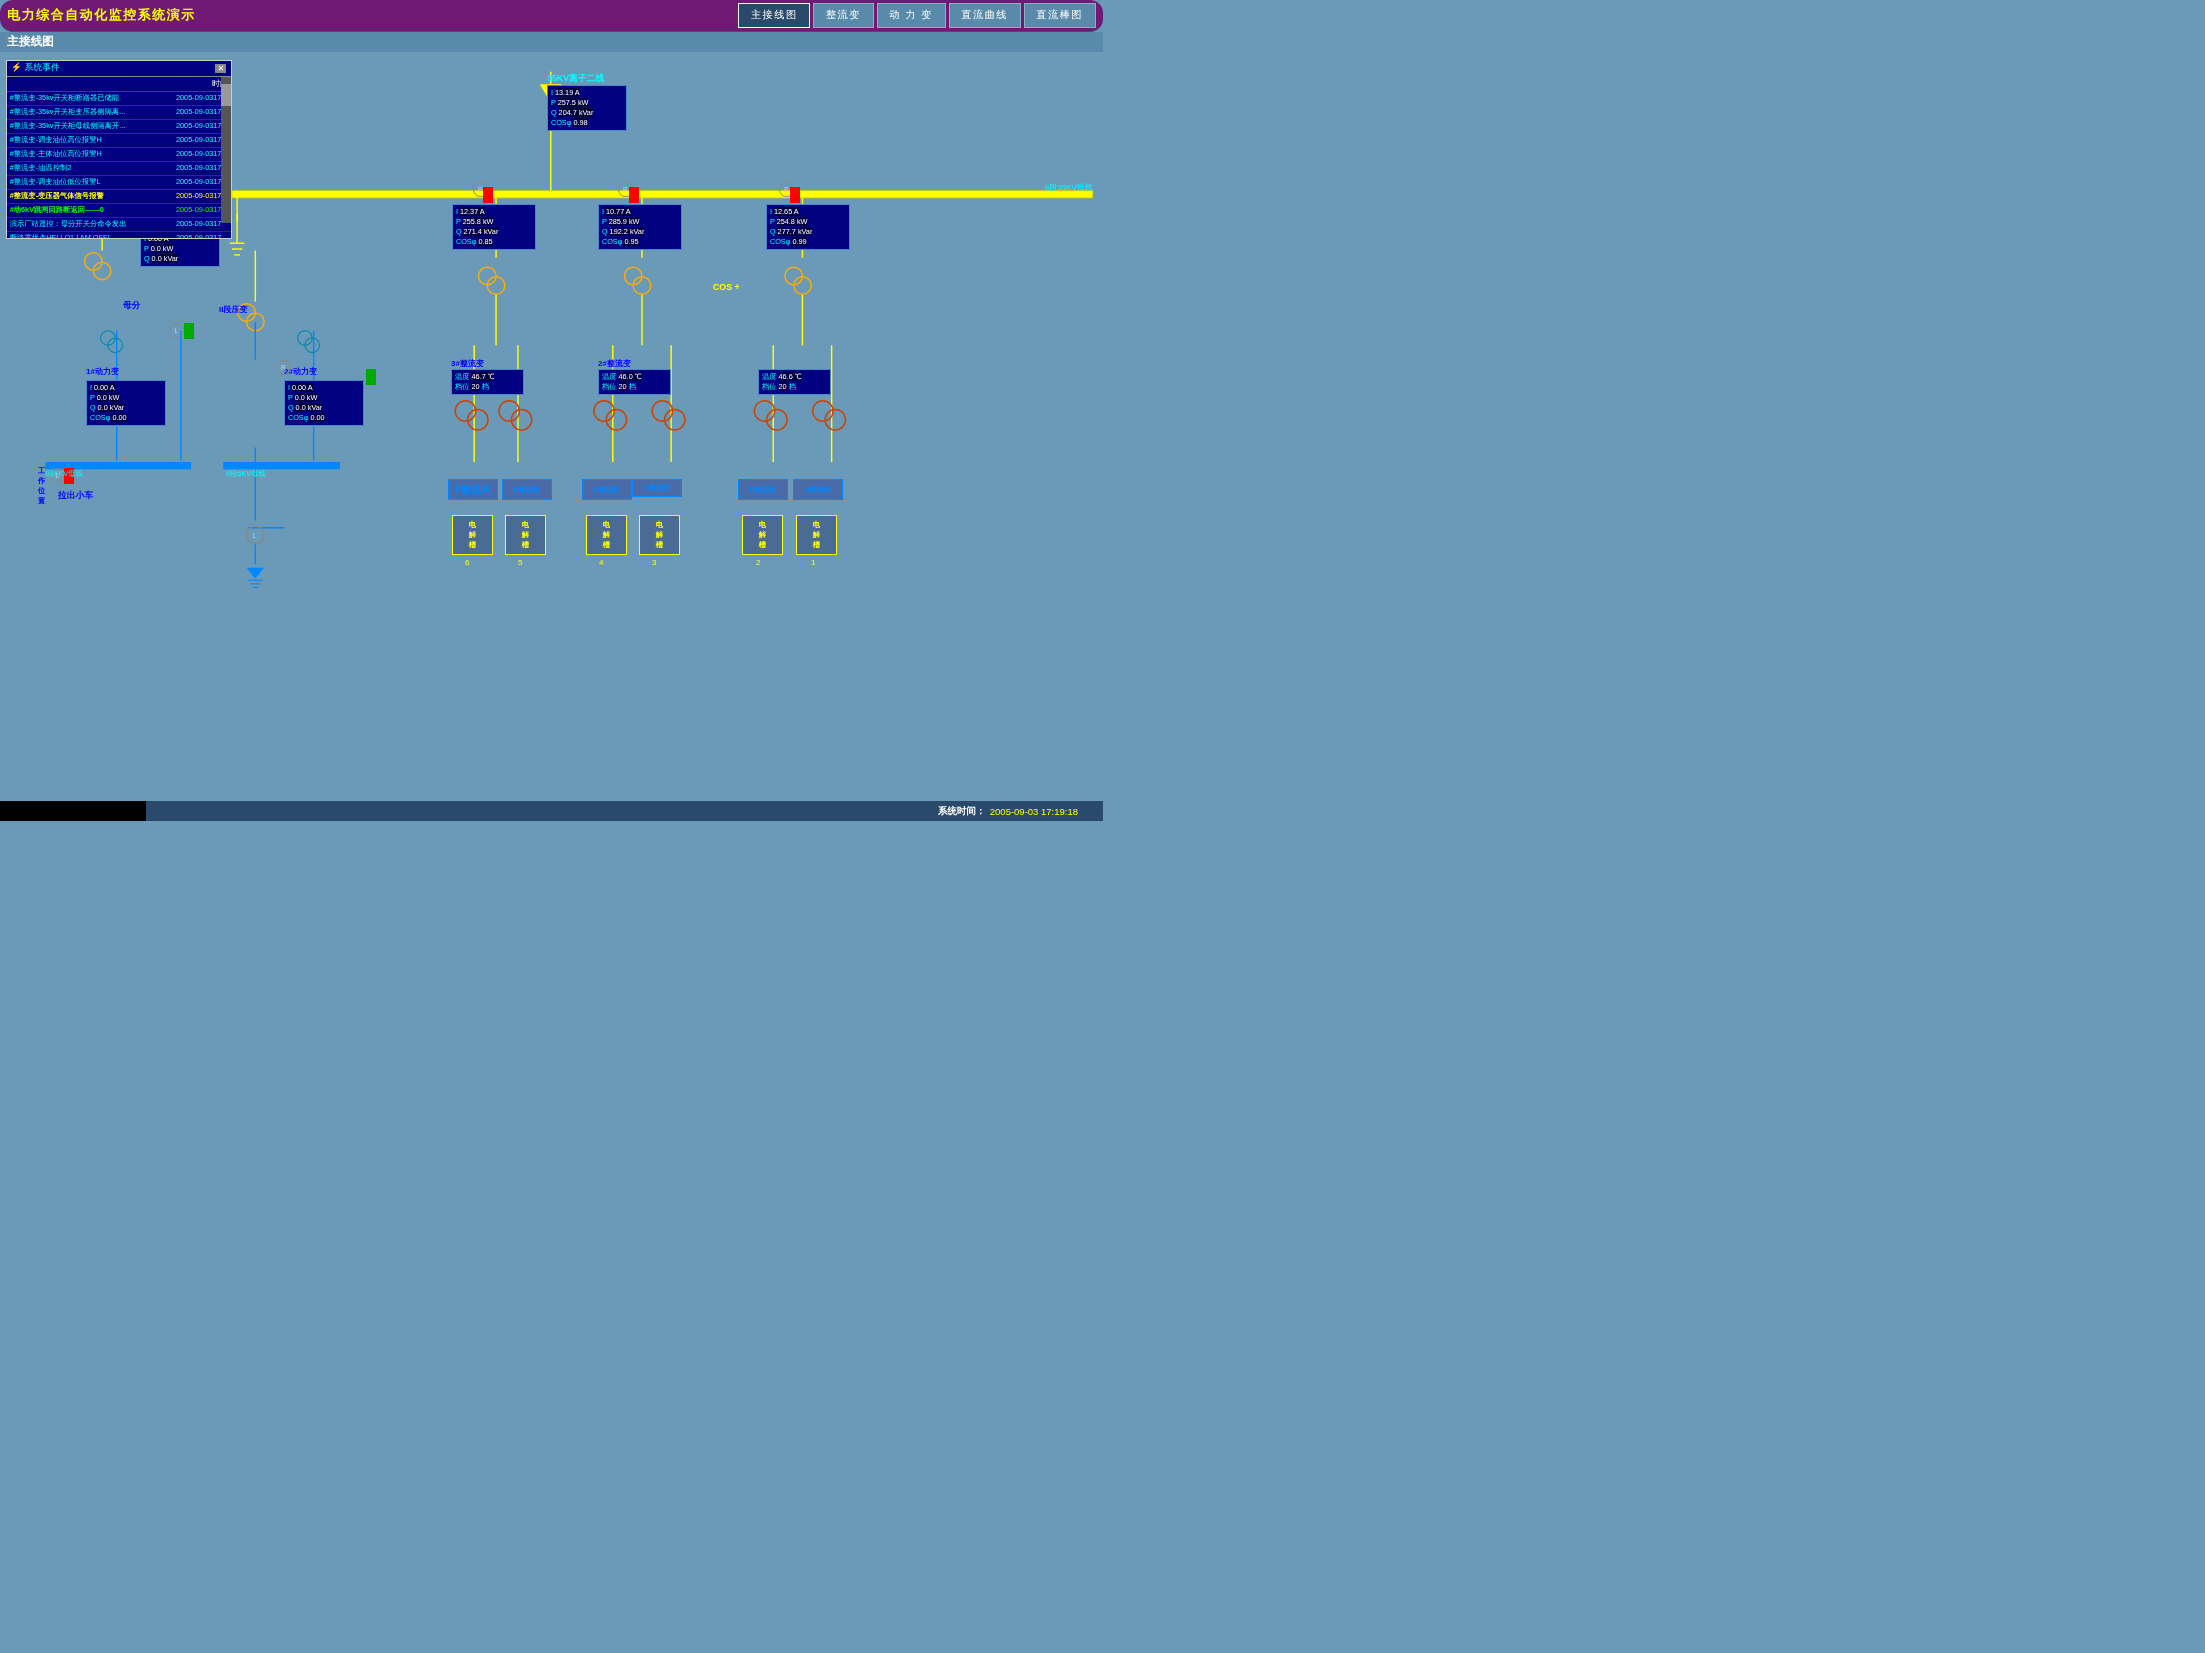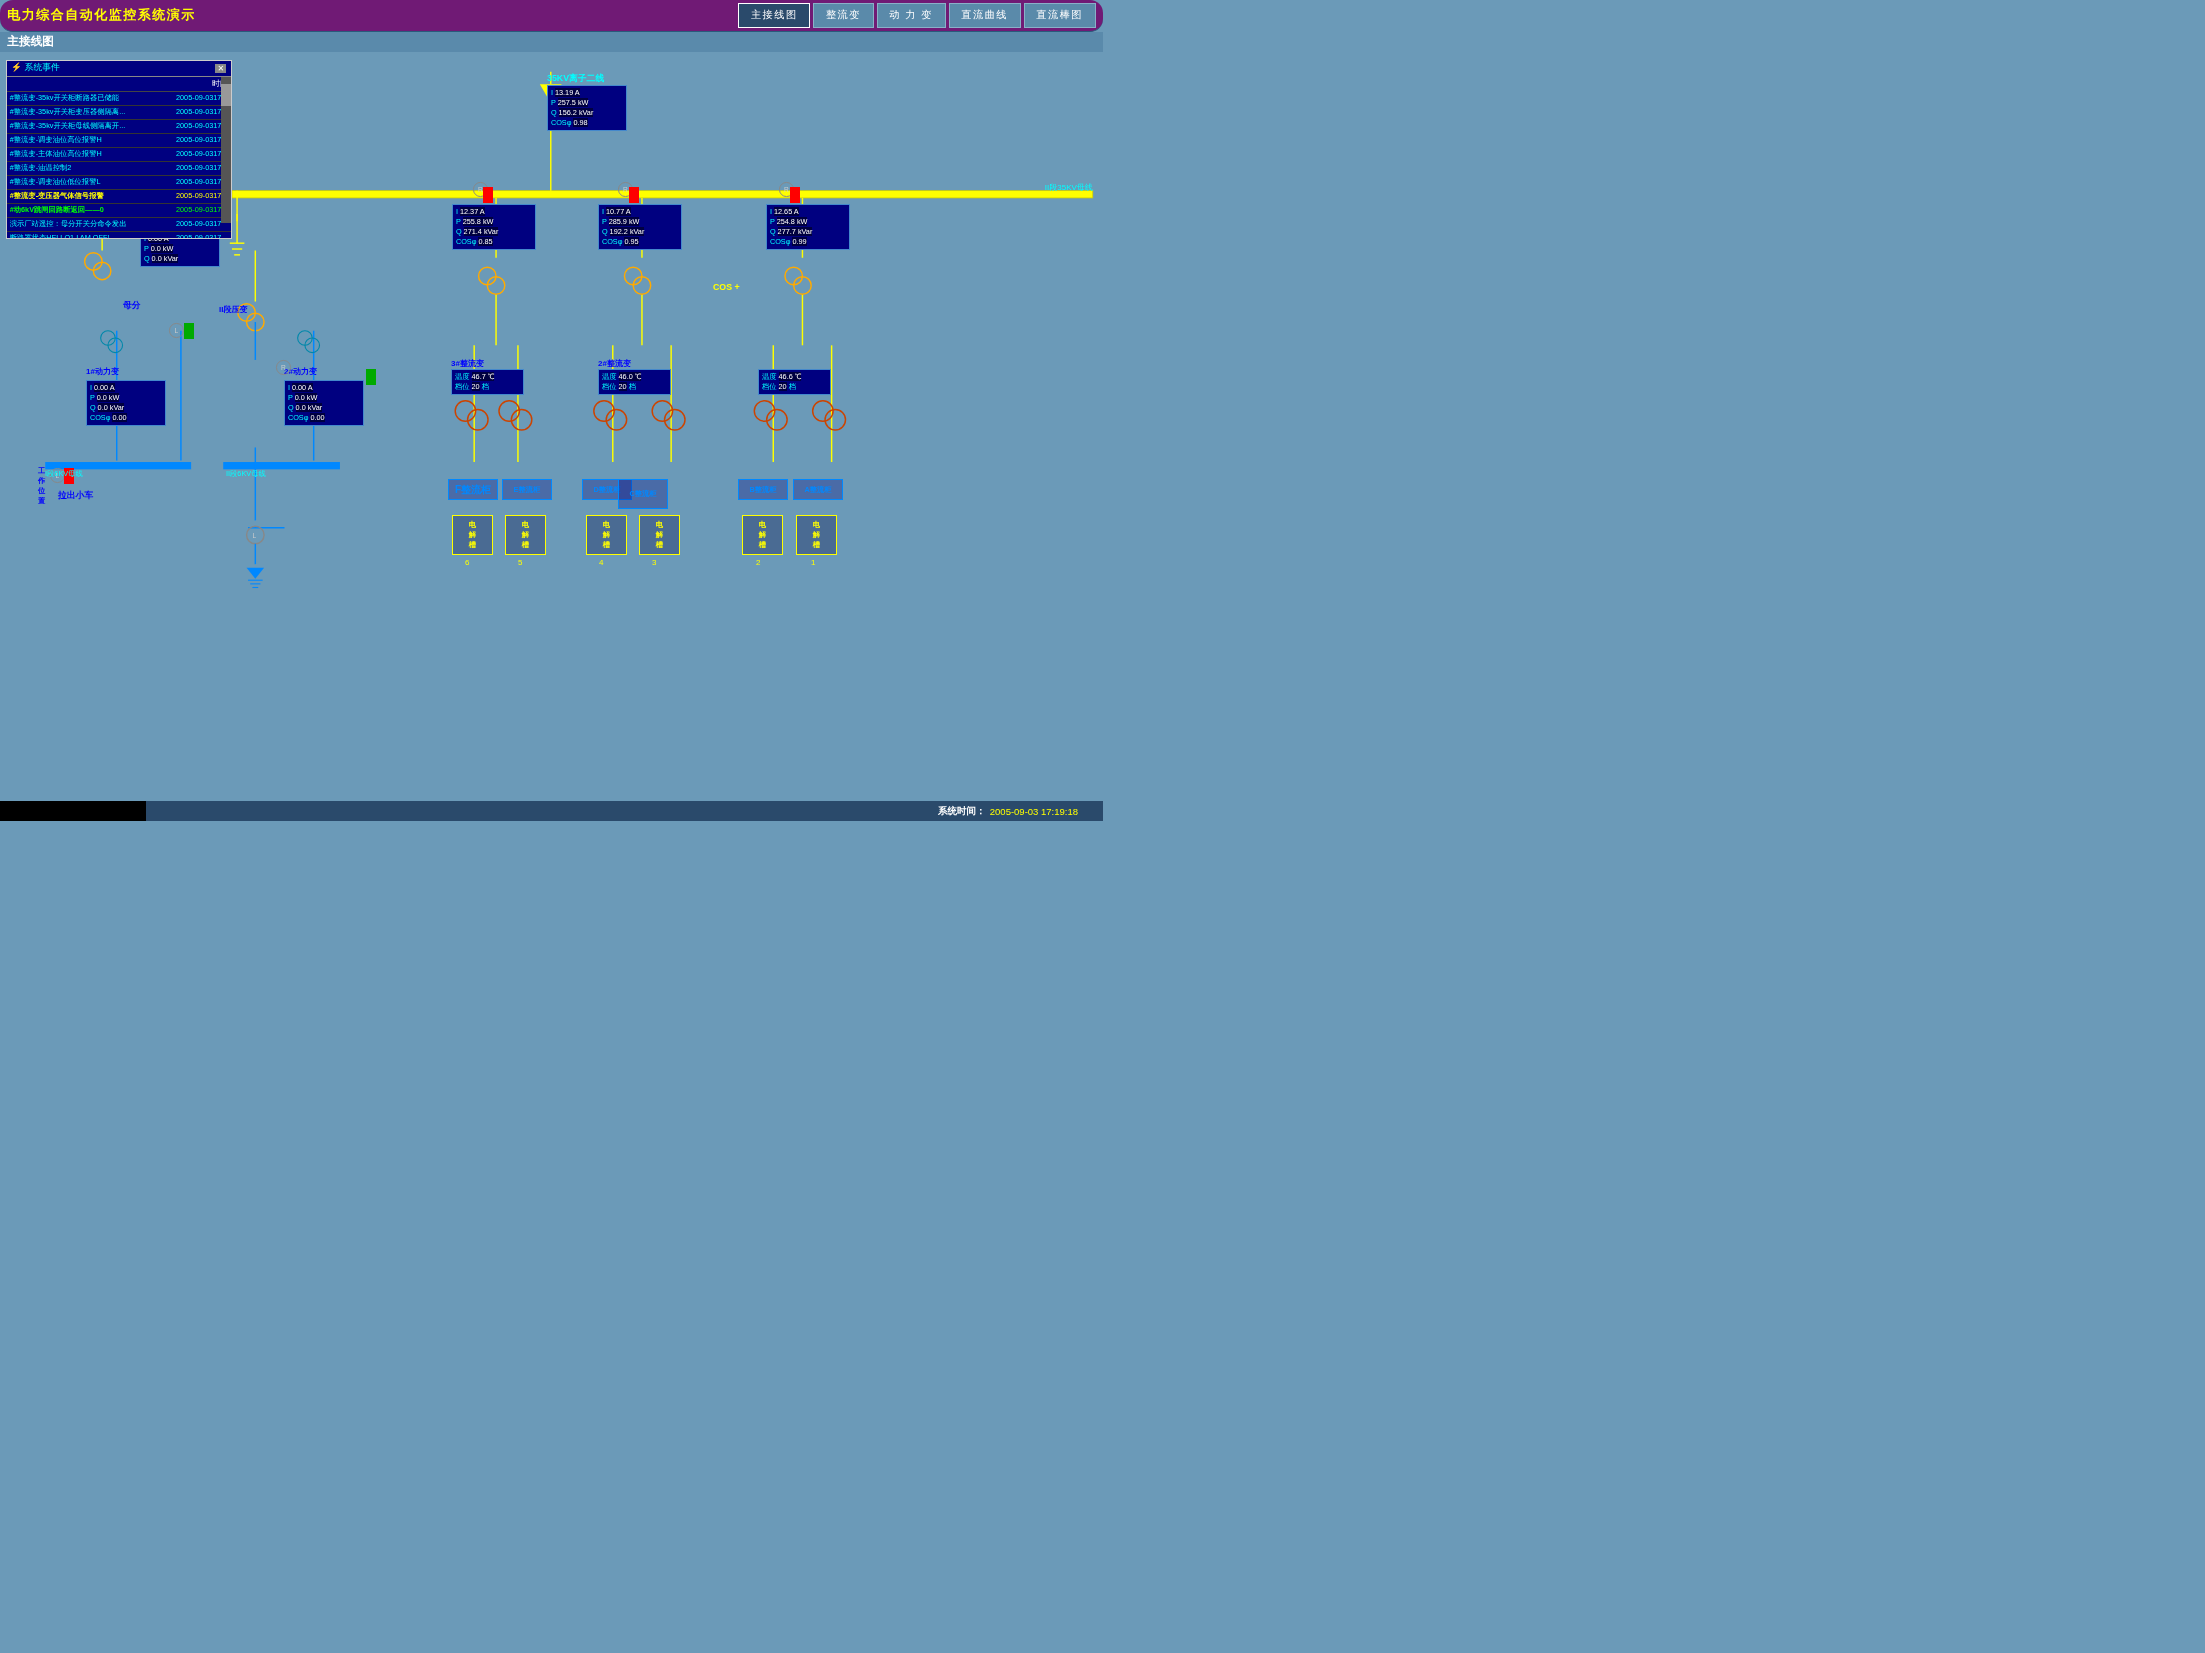--- a/index.html
+++ b/index.html
@@ -403,21 +403,21 @@
     <div style="position:absolute;right:0;top:16px;width:10.2px;height:146px;background:#555;">
       <div style="width:100%;height:22px;background:#999;margin-top:7.3px;"></div>
     </div>
   </div>
 
   <div style="position:absolute;top:20.4px;left:547px;color:#00ffff;font-size:8.8px;font-weight:bold;">35KV离子二线</div>
 
   <div class="info-box" style="top:33px;left:547px;width:80px;">
     <div>I <span class="val">13.19 A</span></div>
     <div>P <span class="val">257.5 kW</span></div>
-    <div>Q <span class="val">156.2 kVar</span></div>
+    <div>Q <span class="val">204.7 kVar</span></div>
     <div>COSφ <span class="val">0.98</span></div>
   </div>
 
   <div style="position:absolute;top:130px;right:10.2px;color:#00ffff;font-size:8px;">II段35KV母线</div>
 
   <div class="r-circle" style="top:130px;left:473px;">R</div>
   <div style="position:absolute;top:135px;left:483px;width:10.2px;height:16px;background:#ff0000;"></div>
 
   <div class="r-circle" style="top:130px;left:618px;">R</div>
   <div style="position:absolute;top:135px;left:629px;width:10.2px;height:16px;background:#ff0000;"></div>
@@ -518,21 +518,21 @@
   </div>
 
   <div class="cabinet-box cabinet-blue" style="position:absolute;top:427px;left:502px;width:50px;height:20.4px;font-size:7.3px;">
     <span>E整流柜</span>
   </div>
 
   <div class="cabinet-box cabinet-blue" style="position:absolute;top:427px;left:582px;width:50px;height:20.4px;font-size:7.3px;">
     <span>D整流柜</span>
   </div>
 
-  <div class="cabinet-box cabinet-blue" style="position:absolute;top:427px;left:618px;width:50px;height:30px;font-size:7.3px;">
+  <div class="cabinet-box cabinet-blue" style="position:absolute;top:427px;left:632px;width:50px;height:18px;font-size:7.3px;">
     <span>C整流柜</span>
   </div>
 
   <div class="cabinet-box cabinet-blue" style="position:absolute;top:427px;left:738px;width:50px;height:20.4px;font-size:7.3px;">
     <span>B整流柜</span>
   </div>
 
   <div class="cabinet-box cabinet-blue" style="position:absolute;top:427px;left:793px;width:50px;height:20.4px;font-size:7.3px;">
     <span>A整流柜</span>
   </div>

